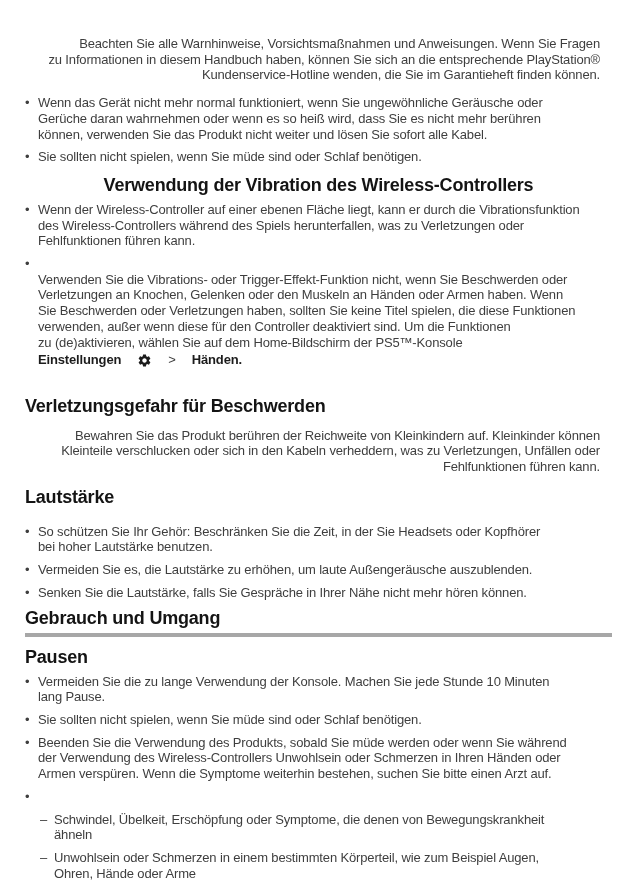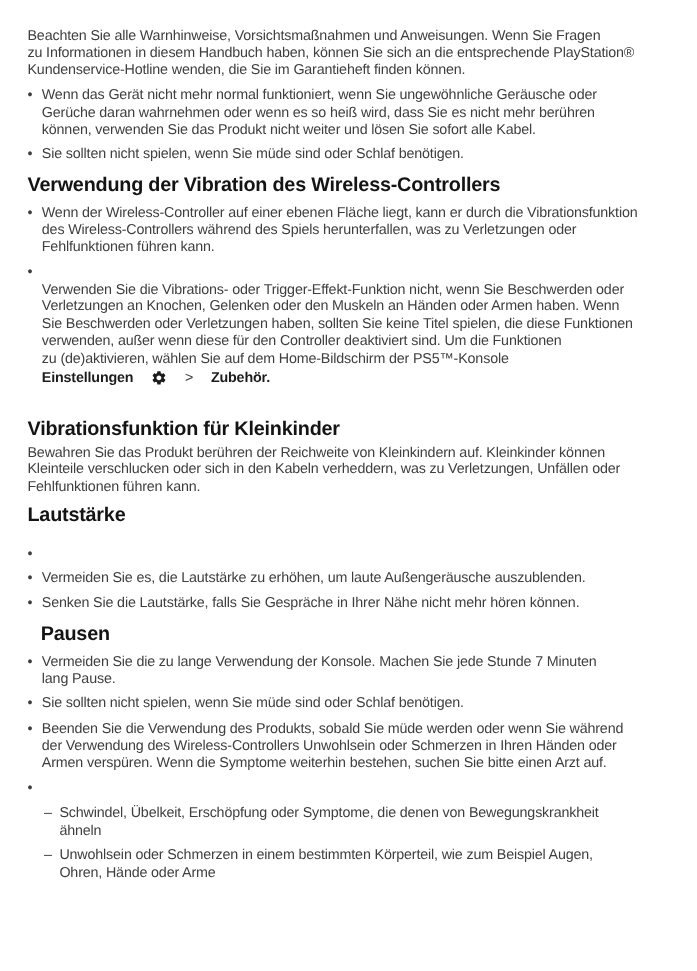--- a/index.html
+++ b/index.html
@@ -18,21 +18,22 @@
     padding: 24px 22px 0 25px;
   }
   .para, .btext {
     font-size: 13px;
     line-height: 15.7px;
     letter-spacing: -0.15px;
     color: #3e3e3e;
     white-space: pre-line;
   }
   .para {
-    margin: 0;
+    margin: 12px;
+    text-align: right;
   }
   .bullet {
     display: flex;
     margin-top: 7px;
   }
   .bullet .marker {
     flex: 0 0 13px;
     width: 13px;
     font-size: 13px;
     line-height: 15.7px;
@@ -46,30 +47,30 @@
     width: 14px;
   }
   h2 {
     font-size: 18px;
     line-height: 20px;
     font-weight: bold;
     color: #141414;
     letter-spacing: -0.2px;
     margin: 0;
   }
-  .h-section { margin-top: 10px; margin-bottom: 5px; }
+  .h-section { margin-top: 10px; margin-bottom: 5px; text-align: center; }
   .h-mid     { margin-top: 12px; margin-bottom: 4px; }
   .h-small   { margin-top: 8px;  margin-bottom: 17px; }
   .h-chapter {
     margin-top: 7px;
     padding-bottom: 5px;
     border-bottom: 4px solid #a7a7a7;
     margin-bottom: 5px;
   }
-  .h-pausen  { margin-top: 10px; margin-bottom: 4px; margin-left: 12px; }
+  .h-pausen  { margin-top: 10px; margin-bottom: 4px; }
   .settings-line {
     display: flex;
     align-items: center;
     gap: 16px;
     margin-top: 2px;
     white-space: normal;
   }
   .settings-line .bold {
     font-weight: bold;
     color: #1c1c1c;
@@ -126,50 +127,53 @@
 verwenden, außer wenn diese für den Controller deaktiviert sind. Um die Funktionen
 zu (de)aktivieren, wählen Sie auf dem Home-Bildschirm der PS5™-Konsole</span>
       <span class="settings-line">
         <span class="bold">Einstellungen</span>
         <span class="gear">
             <svg viewBox="0 0 24 24">
               <path d="M19.14,12.94c0.04-0.3,0.06-0.61,0.06-0.94c0-0.32-0.02-0.64-0.07-0.94l2.03-1.58c0.18-0.14,0.23-0.41,0.12-0.61 l-1.92-3.32c-0.12-0.22-0.37-0.29-0.59-0.22l-2.39,0.96c-0.5-0.38-1.03-0.7-1.62-0.94L14.4,2.81c-0.04-0.24-0.24-0.41-0.48-0.41 h-3.84c-0.24,0-0.43,0.17-0.47,0.41L9.25,5.35C8.66,5.59,8.12,5.92,7.63,6.29L5.24,5.33c-0.22-0.08-0.47,0-0.59,0.22L2.74,8.87 C2.62,9.08,2.66,9.34,2.86,9.48l2.03,1.58C4.84,11.36,4.8,11.69,4.8,12s0.02,0.64,0.07,0.94l-2.03,1.58 c-0.18,0.14-0.23,0.41-0.12,0.61l1.92,3.32c0.12,0.22,0.37,0.29,0.59,0.22l2.39-0.96c0.5,0.38,1.03,0.7,1.62,0.94l0.36,2.54 c0.05,0.24,0.24,0.41,0.48,0.41h3.84c0.24,0,0.44-0.17,0.47-0.41l0.36-2.54c0.59-0.24,1.13-0.56,1.62-0.94l2.39,0.96 c0.22,0.08,0.47,0,0.59-0.22l1.92-3.32c0.12-0.22,0.07-0.47-0.12-0.61L19.14,12.94z M12,15.6c-1.98,0-3.6-1.62-3.6-3.6 s1.62-3.6,3.6-3.6s3.6,1.62,3.6,3.6S13.98,15.6,12,15.6z"></path>
             </svg>
           </span>
         <span class="sep">&gt;</span>
-        <span class="bold">Zubehör.</span>
+        <span class="bold">Händen.</span>
       </span>
     </span>
   </div>
 
-  <h2 class="h-mid">Vibrationsfunktion für Kleinkinder</h2>
+  <h2 class="h-mid">Verletzungsgefahr für Beschwerden</h2>
   <p class="para">Bewahren Sie das Produkt berühren der Reichweite von Kleinkindern auf. Kleinkinder können
 Kleinteile verschlucken oder sich in den Kabeln verheddern, was zu Verletzungen, Unfällen oder
 Fehlfunktionen führen kann.</p>
 
   <h2 class="h-small">Lautstärke</h2>
 
   <div class="bullet">
     <span class="marker">•</span>
+    <span class="btext">So schützen Sie Ihr Gehör: Beschränken Sie die Zeit, in der Sie Headsets oder Kopfhörer
+bei hoher Lautstärke benutzen.</span>
   </div>
   <div class="bullet">
     <span class="marker">•</span>
     <span class="btext">Vermeiden Sie es, die Lautstärke zu erhöhen, um laute Außengeräusche auszublenden.</span>
   </div>
   <div class="bullet">
     <span class="marker">•</span>
     <span class="btext">Senken Sie die Lautstärke, falls Sie Gespräche in Ihrer Nähe nicht mehr hören können.</span>
   </div>
 
+  <h2 class="h-chapter">Gebrauch und Umgang</h2>
 
   <h2 class="h-pausen">Pausen</h2>
 
   <div class="bullet">
     <span class="marker">•</span>
-    <span class="btext">Vermeiden Sie die zu lange Verwendung der Konsole. Machen Sie jede Stunde 7 Minuten
+    <span class="btext">Vermeiden Sie die zu lange Verwendung der Konsole. Machen Sie jede Stunde 10 Minuten
 lang Pause.</span>
   </div>
   <div class="bullet">
     <span class="marker">•</span>
     <span class="btext">Sie sollten nicht spielen, wenn Sie müde sind oder Schlaf benötigen.</span>
   </div>
   <div class="bullet">
     <span class="marker">•</span>
     <span class="btext">Beenden Sie die Verwendung des Produkts, sobald Sie müde werden oder wenn Sie während
 der Verwendung des Wireless-Controllers Unwohlsein oder Schmerzen in Ihren Händen oder

